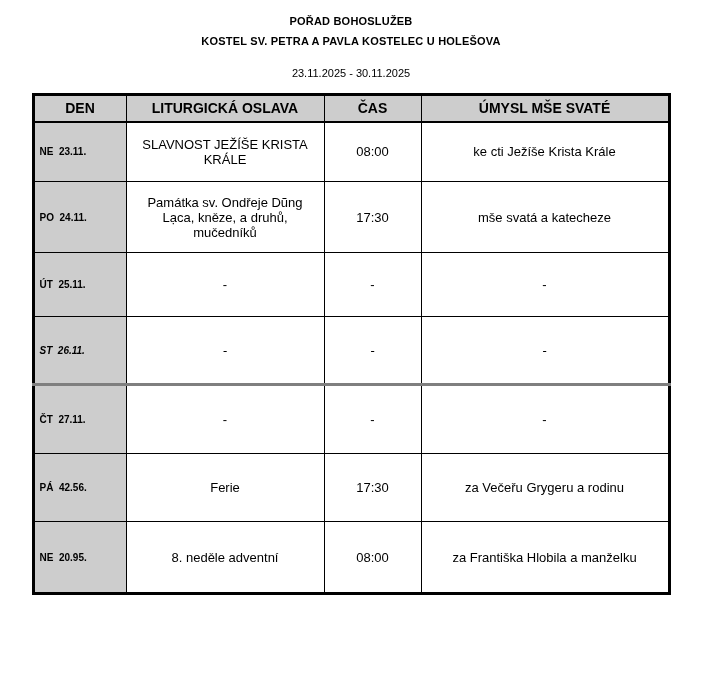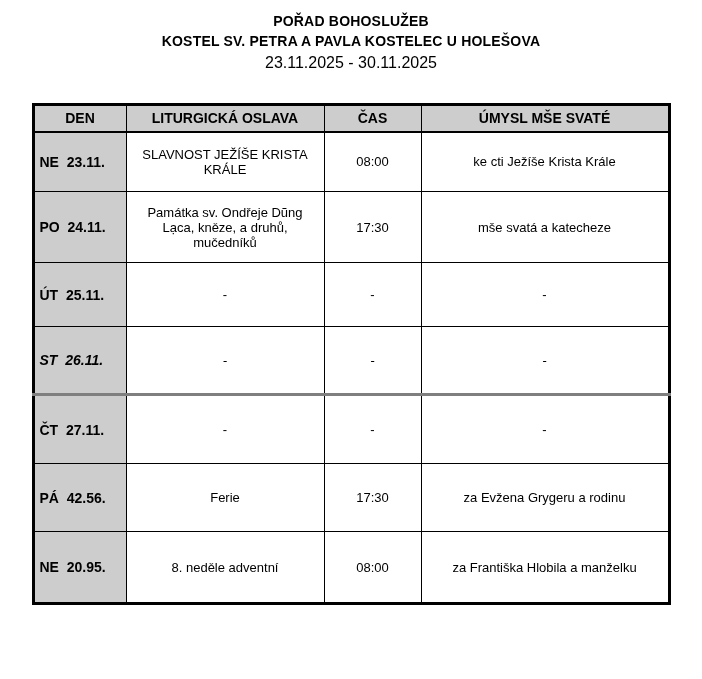--- a/index.html
+++ b/index.html
@@ -15,36 +15,36 @@
   .page {
     width: 702px;
     height: 679px;
     overflow: hidden;
   }
   .doc-header {
     text-align: center;
     margin-top: 11px;
   }
   .title-line {
-    font-size: 14px;
+    font-size: 11px;
     font-weight: bold;
     line-height: 20px;
     letter-spacing: 0.2px;
   }
   .date-line {
-    font-size: 16px;
+    font-size: 11px;
     font-weight: normal;
     line-height: 20px;
-    margin-top: 2px;
+    margin-top: 12px;
   }
   table.schedule {
     border-collapse: collapse;
     table-layout: fixed;
     width: 636px;
-    margin: 30px auto 0 auto;
+    margin: 10px auto 0 auto;
     border: 3px solid #000;
   }
   .schedule th, .schedule td {
     border: 1px solid #000;
     font-size: 13px;
     vertical-align: middle;
     overflow: hidden;
   }
   .schedule thead tr { height: 27px; }
   .schedule thead th {
@@ -55,21 +55,21 @@
     border-bottom: 2px solid #000;
   }
   col.c-den    { width: 93px; }
   col.c-oslava { width: 198px; }
   col.c-cas    { width: 97px; }
   col.c-umysl  { width: 248px; }
 
   td.den {
     background: #cdcdcd;
     font-weight: bold;
-    font-size: 14px;
+    font-size: 10px;
     text-align: left;
     padding-left: 5px;
     white-space: pre;
   }
   td.oslava, td.cas, td.umysl {
     text-align: center;
     padding: 2px 4px;
   }
 
   
@@ -140,21 +140,21 @@
         <tr>
     <td class="den">ČT  27.11.</td>
     <td class="oslava">-</td>
     <td class="cas">-</td>
     <td class="umysl">-</td>
   </tr>
         <tr>
     <td class="den">PÁ  42.56.</td>
     <td class="oslava">Ferie</td>
     <td class="cas">17:30</td>
-    <td class="umysl">za Evžena Grygeru a rodinu</td>
+    <td class="umysl">za Večeřu Grygeru a rodinu</td>
   </tr>
         <tr>
     <td class="den">NE  20.95.</td>
     <td class="oslava">8. neděle adventní</td>
     <td class="cas">08:00</td>
     <td class="umysl">za Františka Hlobila a manželku</td>
   </tr>
       </tbody>
   </table>
 

